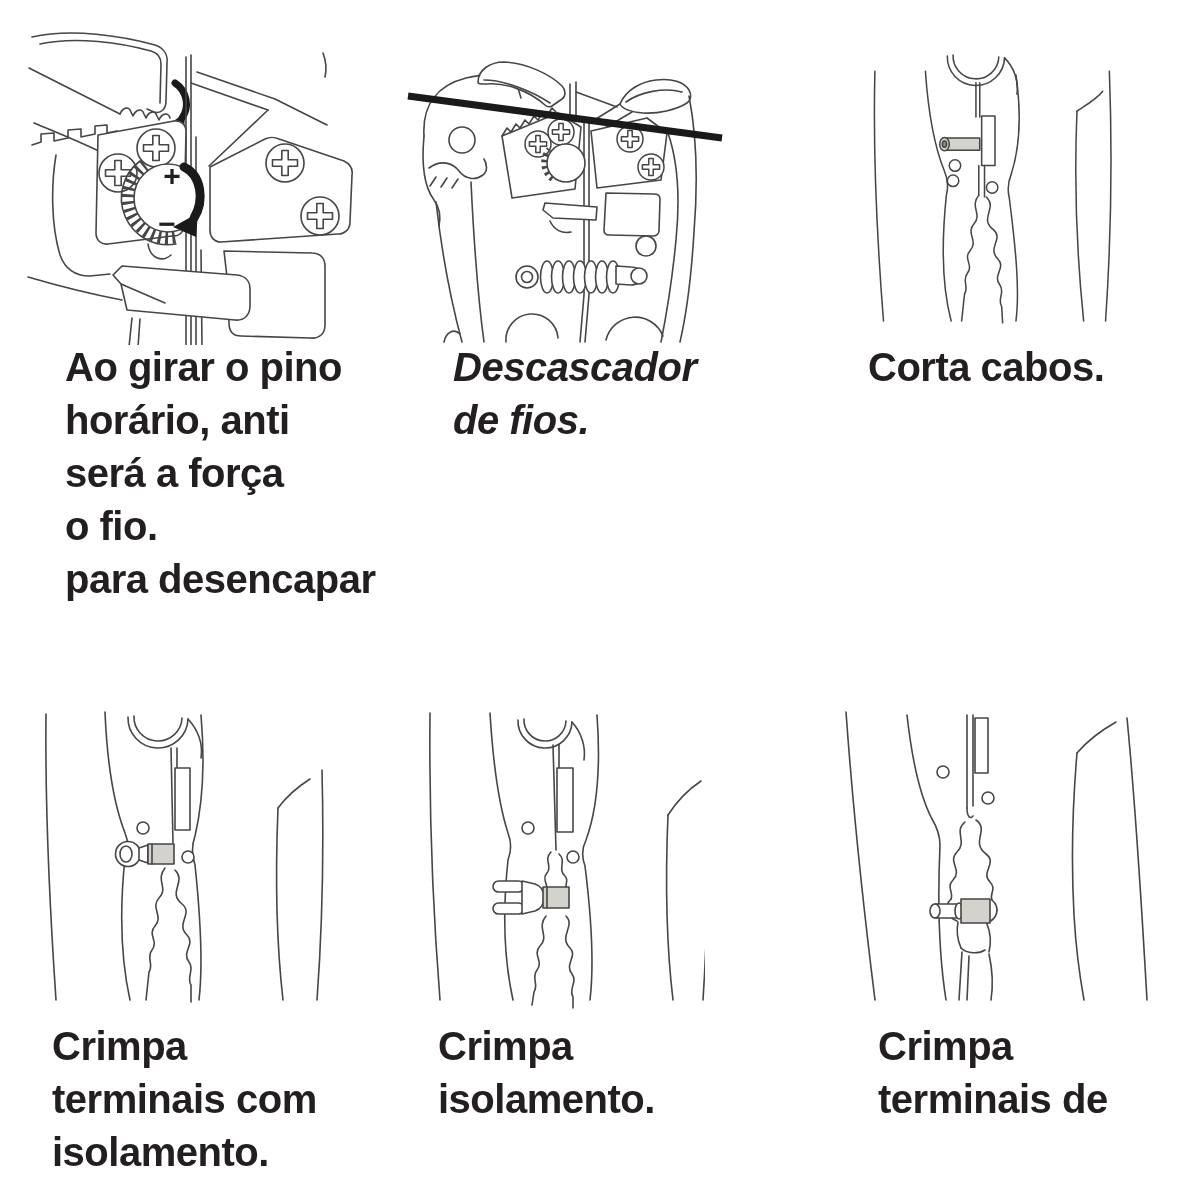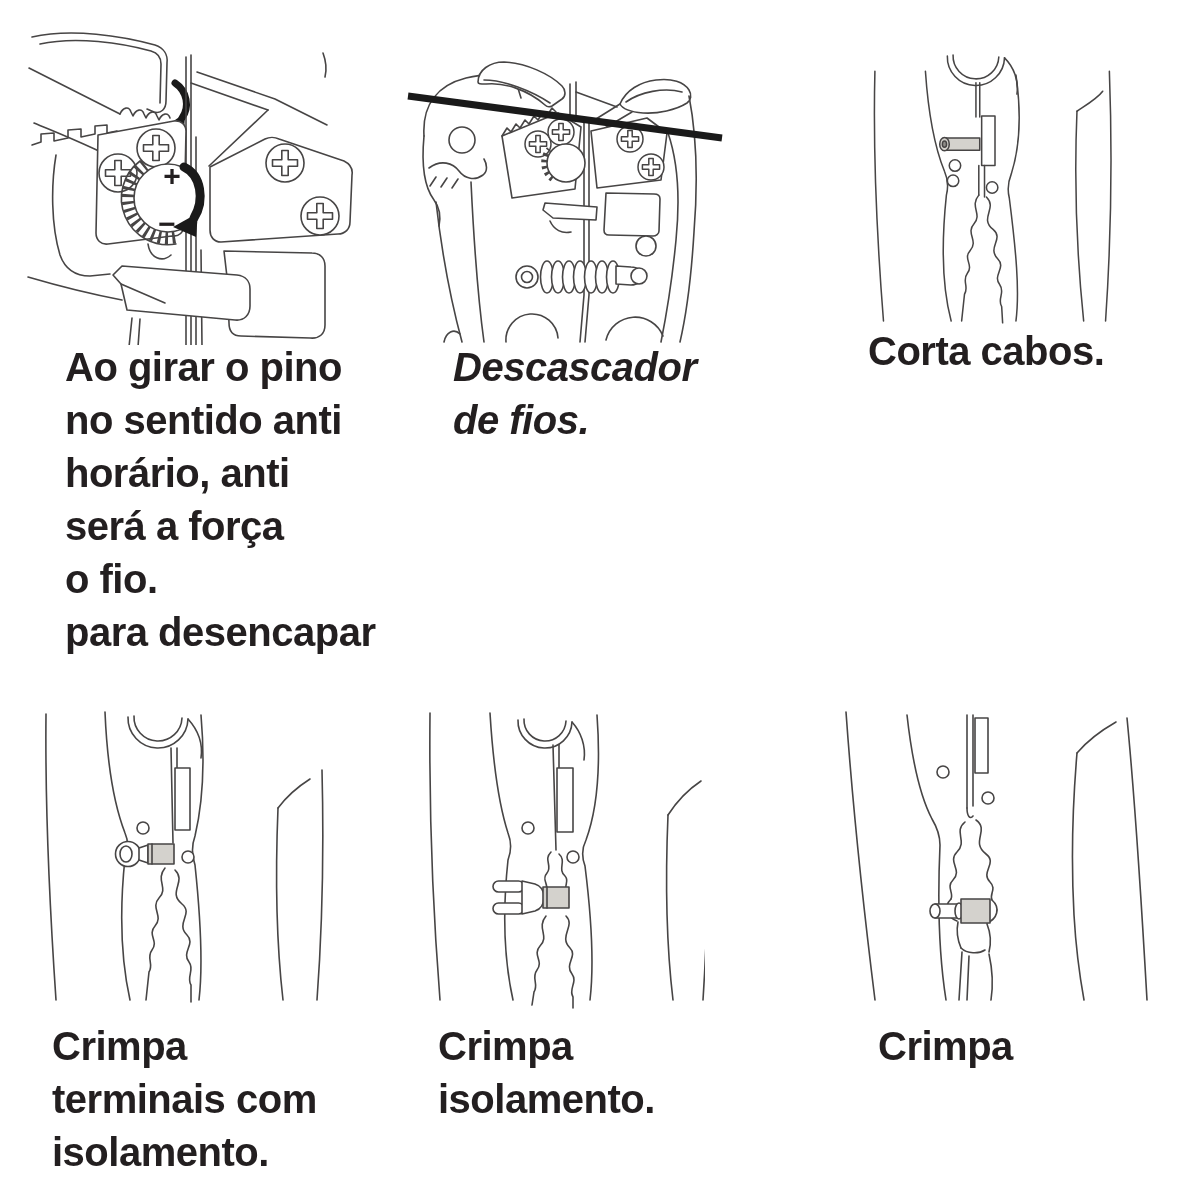--- a/index.html
+++ b/index.html
@@ -101,21 +101,20 @@
     <path d="M138,229 C140,243 152,248 161,240"></path>
     <g>
       <path class="fw" d="M112,251 L103,260 L111,269 L117,295 L225,305 C234,306 240,300 240,291 L240,274 C240,267 236,261 227,260 C205,258 160,255 112,251 Z"></path>
       <path d="M111,269 L155,288"></path>
     </g>
     <path d="M122,303 L119,332"></path>
     <path d="M130,304 L128,332"></path>
   </svg>
   <div class="cap" style="left:23px;top:326px;margin-left:32px;">
     <div>Ao girar o pino</div>
-    <div>no sentido anti</div>
     <div>horário, anti</div>
     <div>será a força</div>
     <div>o fio.</div>
     <div>para desencapar</div>
   </div>
 </div>
 
 <div class="panel" style="left:400px;top:40px;font-style:italic;">
   <svg class="art" width="330" height="310" viewBox="0 0 330 310">
     <g>
@@ -223,21 +222,21 @@
     </g>
     <circle class="fw" cx="108" cy="137" r="6"></circle>
     <circle class="fw" cx="106" cy="153" r="6"></circle>
     <circle class="fw" cx="147" cy="160" r="6"></circle>
     <g>
       <path d="M236,80 C248,72 258,66 263,59"></path>
       <path d="M270,38 C273,120 272,212 266,300"></path>
       <path d="M236,80 C233,152 236,232 243,300"></path>
     </g>
   </svg>
-  <div class="cap" style="left:23px;top:290px;">
+  <div class="cap" style="left:23px;top:306px;">
     <div>Corta cabos.</div>
   </div>
 </div>
 
 <div class="panel" style="left:25px;top:700px;">
   <svg class="art" width="300" height="320" viewBox="0 0 300 320">
     <path d="M21,14 C20,110 25,212 31,300"></path>
     <g>
       <path d="M103,17 A30,30 0 0 0 163,19"></path>
       <path d="M109,16 A24,24 0 0 0 157,18"></path>
@@ -343,14 +342,15 @@
       <path class="fg" d="M121,199 L150,199 L150,223 L121,223 Z"></path>
     </g>
     <g>
       <path d="M237,53 C248,40 262,30 276,22"></path>
       <path d="M287,18 C296,110 302,212 307,300"></path>
       <path d="M237,53 C233,100 231,160 234,215 C236,250 240,278 244,300"></path>
     </g>
   </svg>
   <div class="cap" style="left:38px;top:320px;">
     <div>Crimpa</div>
+    <div>terminais de</div>
   </div>
 </div>
 
 </body></html>

